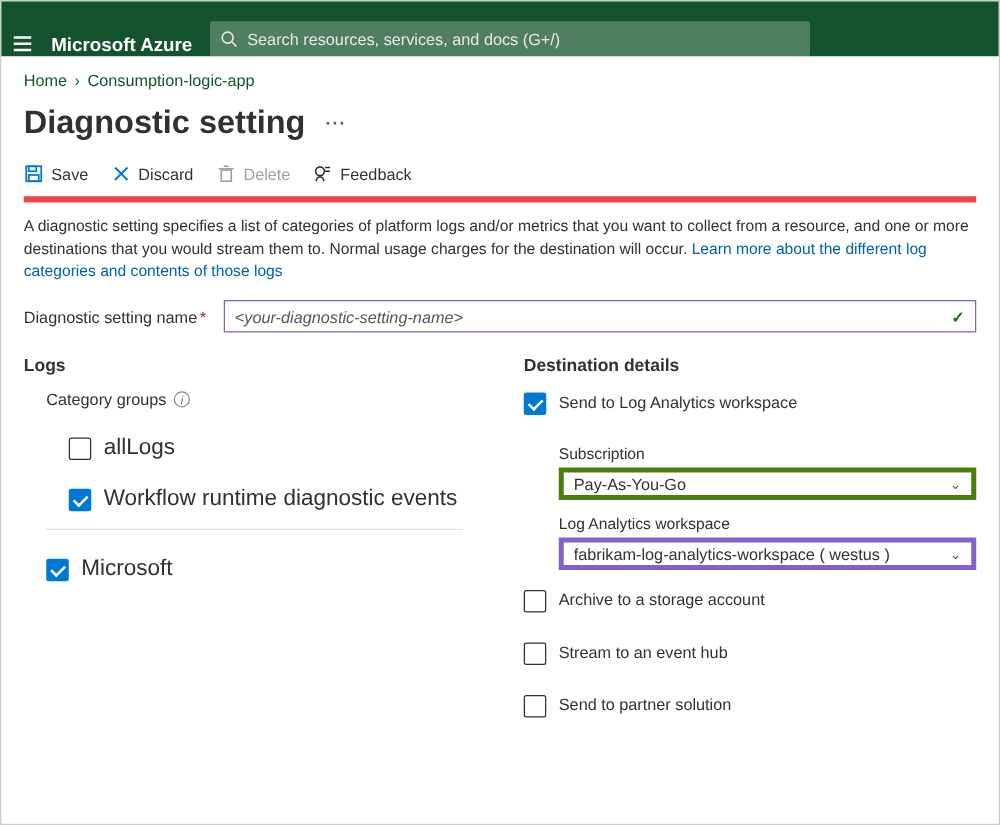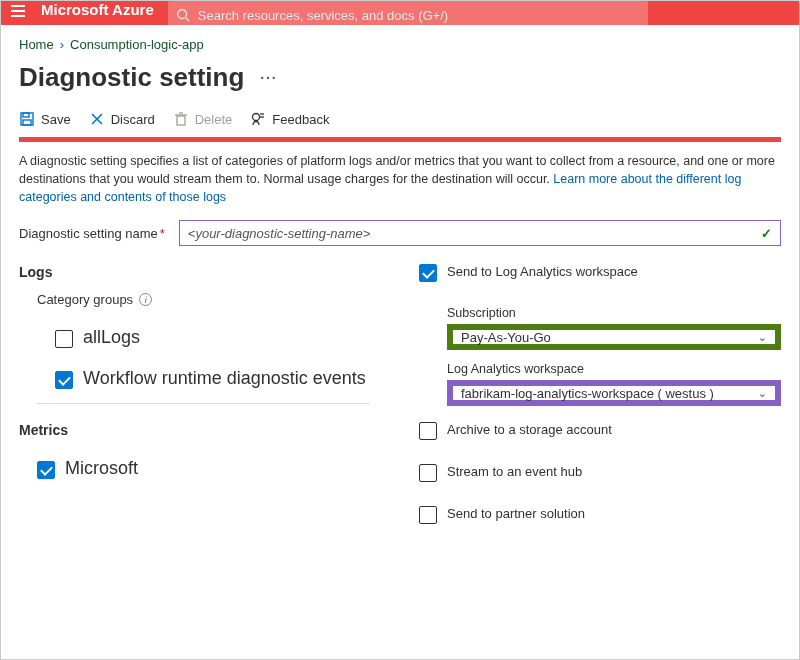--- a/index.html
+++ b/index.html
@@ -7,24 +7,24 @@
     font-family: "Segoe UI", -apple-system, sans-serif;
     font-size: 13px;
     color: #323130;
     background: #fff;
     width: 800px;
     height: 660px;
     overflow: hidden;
     border: 1px solid #ccc;
   }
   .topbar {
-    background: #ef4444;
-    height: 24px;
+    background: #14532d;
+    height: 44px;
     display: flex;
-    align-items: flex-start;
+    align-items: flex-end;
     padding: 0 8px;
     gap: 14px;
     color: #fff;
   }
   .hamburger { display:flex; flex-direction:column; gap:3px; width:18px; cursor:pointer; padding:4px 2px;}
   .hamburger span { height:2px; background:#fff; display:block; }
   .brand { font-weight:600; font-size:15px; white-space:nowrap; }
   .searchbox {
     flex: 0 0 480px;
     background: rgba(255,255,255,0.25);
@@ -81,21 +81,21 @@
     cursor:pointer;
   }
   .checkbox.checked { background:#0078d4; border-color:#0078d4; }
   .checkbox.checked::after {
     content:""; display:block; width:5px; height:9px; border:solid #fff;
     border-width:0 2px 2px 0; transform:rotate(45deg); margin-top:-2px;
   }
   .dest-block { padding-left:28px; margin-bottom:16px;}
   .field-label { font-size:12.5px; margin-bottom:4px; color:#323130;}
   .select {
-    border:6px solid #4d7c0f; height:26px; display:flex; align-items:center;
+    border:4px solid #4d7c0f; height:26px; display:flex; align-items:center;
     justify-content:space-between; padding:0 8px; font-size:13px; cursor:pointer;
     background:#fff; margin-bottom:12px;
   }
   .select.focused { border-color:#8661c5;}
   .chev { font-size:11px; color:#555;}
   .dt-section h2 { font-weight:600; font-size:14px; margin-bottom:14px;}
   .dest-cb { display:flex; align-items:flex-start; gap:10px; font-size:13px; margin-bottom:24px; cursor:pointer;}
 </style>
 </head>
 <body>
@@ -191,28 +191,28 @@
           <span>allLogs</span>
         </div>
       </div>
       <div class="subsection">
         <div class="cb-row">
           <span class="checkbox checked"></span>
           <span>Workflow runtime diagnostic events</span>
         </div>
         <hr class="hr">
       </div>
-      <div class="section-title">Metrics</div>
       <div class="cb-row">
         <span class="checkbox checked"></span>
         <span>Microsoft</span>
       </div>
     </div>
 
     <div class="col-right dt-section">
+      <h2>Destination details</h2>
 
       <div class="dest-cb">
         <span class="checkbox checked"></span>
         <span>Send to Log Analytics workspace</span>
       </div>
       <div class="dest-block">
         <div class="field-label">Subscription</div>
         <div class="select">
           <span>Pay-As-You-Go</span>
           <span class="chev">⌄</span>

